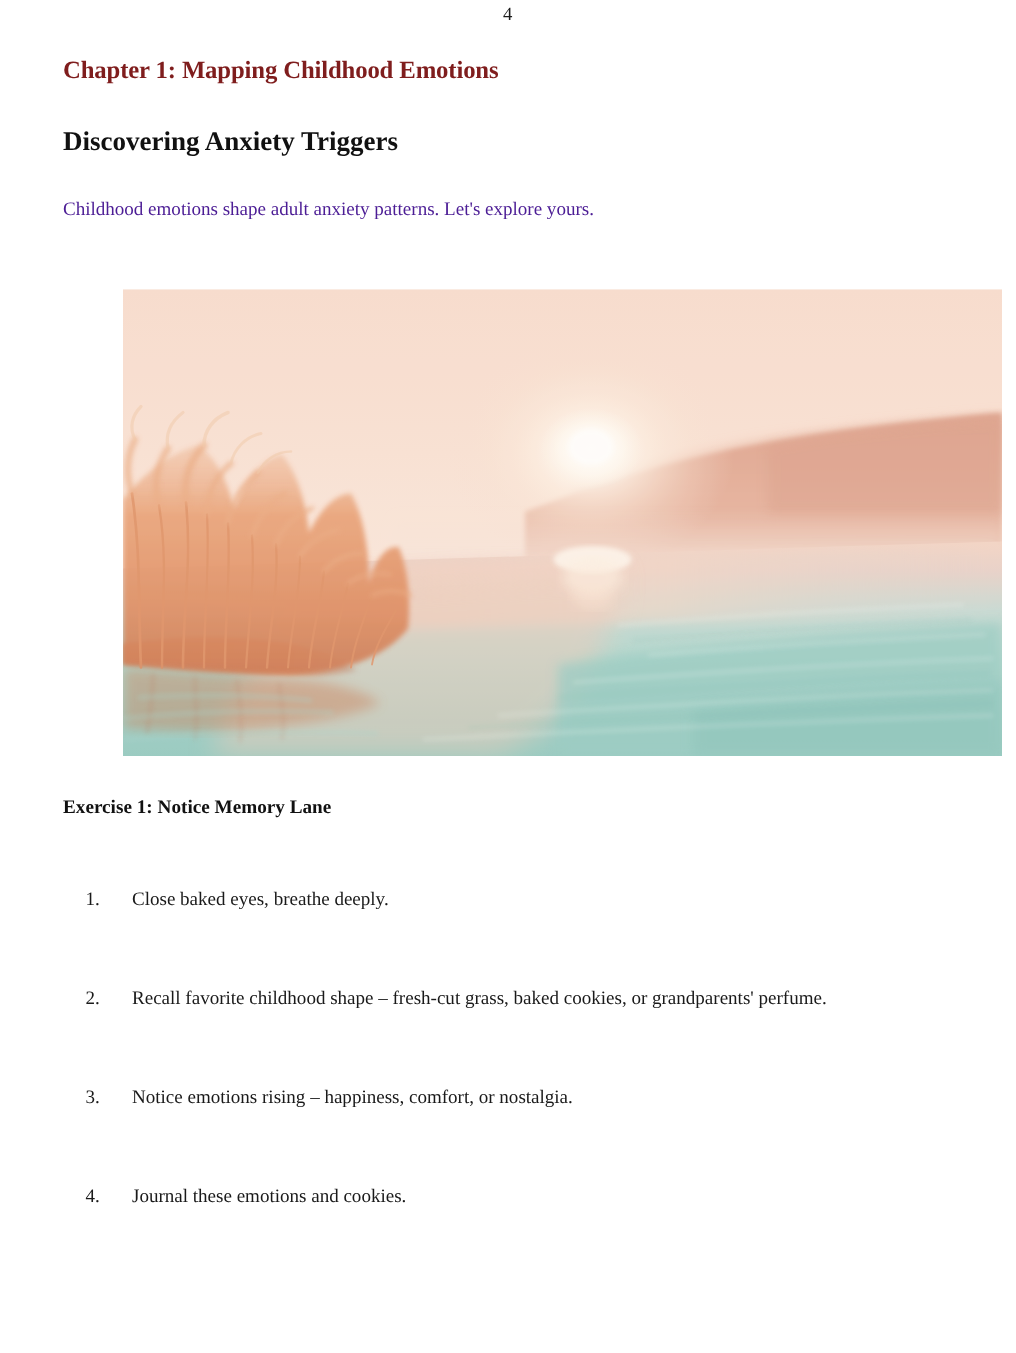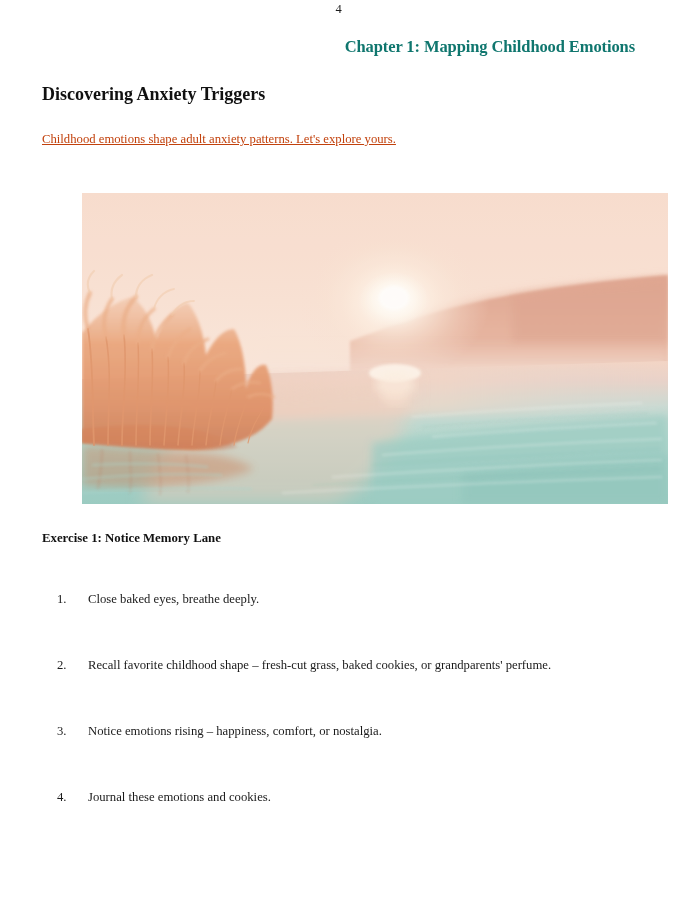--- a/index.html
+++ b/index.html
@@ -36,40 +36,38 @@
     top: 36px;
     width: 593px;
   }
   h1.chapter-title {
     margin: 0;
     padding: 0;
     font-size: 16.5px;
     font-weight: bold;
     letter-spacing: -0.1px;
     line-height: 22px;
-    color: #0f766e;
-    text-align: right;
+    color: #7f1d1d;
   }
   h2.section-heading {
     margin: 0;
     padding: 0;
     font-size: 18px;
     font-weight: bold;
     line-height: 18px;
     color: #111111;
   }
   .spacer-a { height: 27px; }
   .spacer-b { height: 27px; }
   p.body-text {
     margin: 0;
     padding: 0;
     font-size: 12.7px;
     line-height: 18px;
-    color: #c2410c;
-    text-decoration: underline;
+    color: #4c1d95;
   }
   .figure {
     position: absolute;
     left: 42px;
     top: 177px;
     width: 586px;
     height: 311px;
     overflow: hidden;
     background: #f6dbcd;
   }

